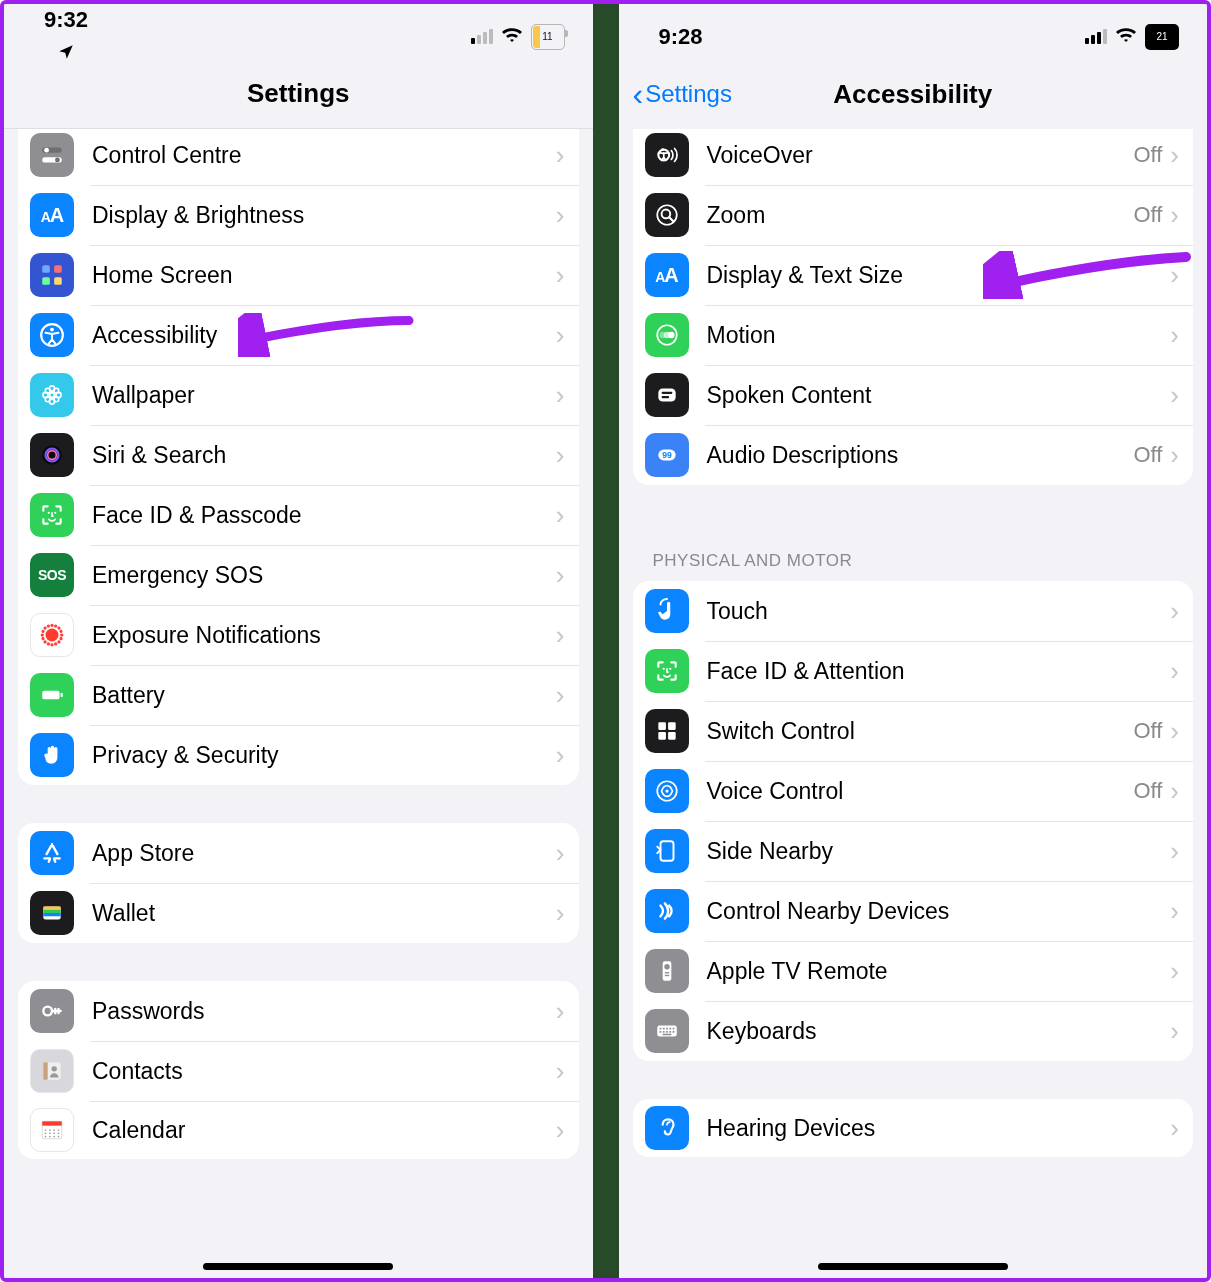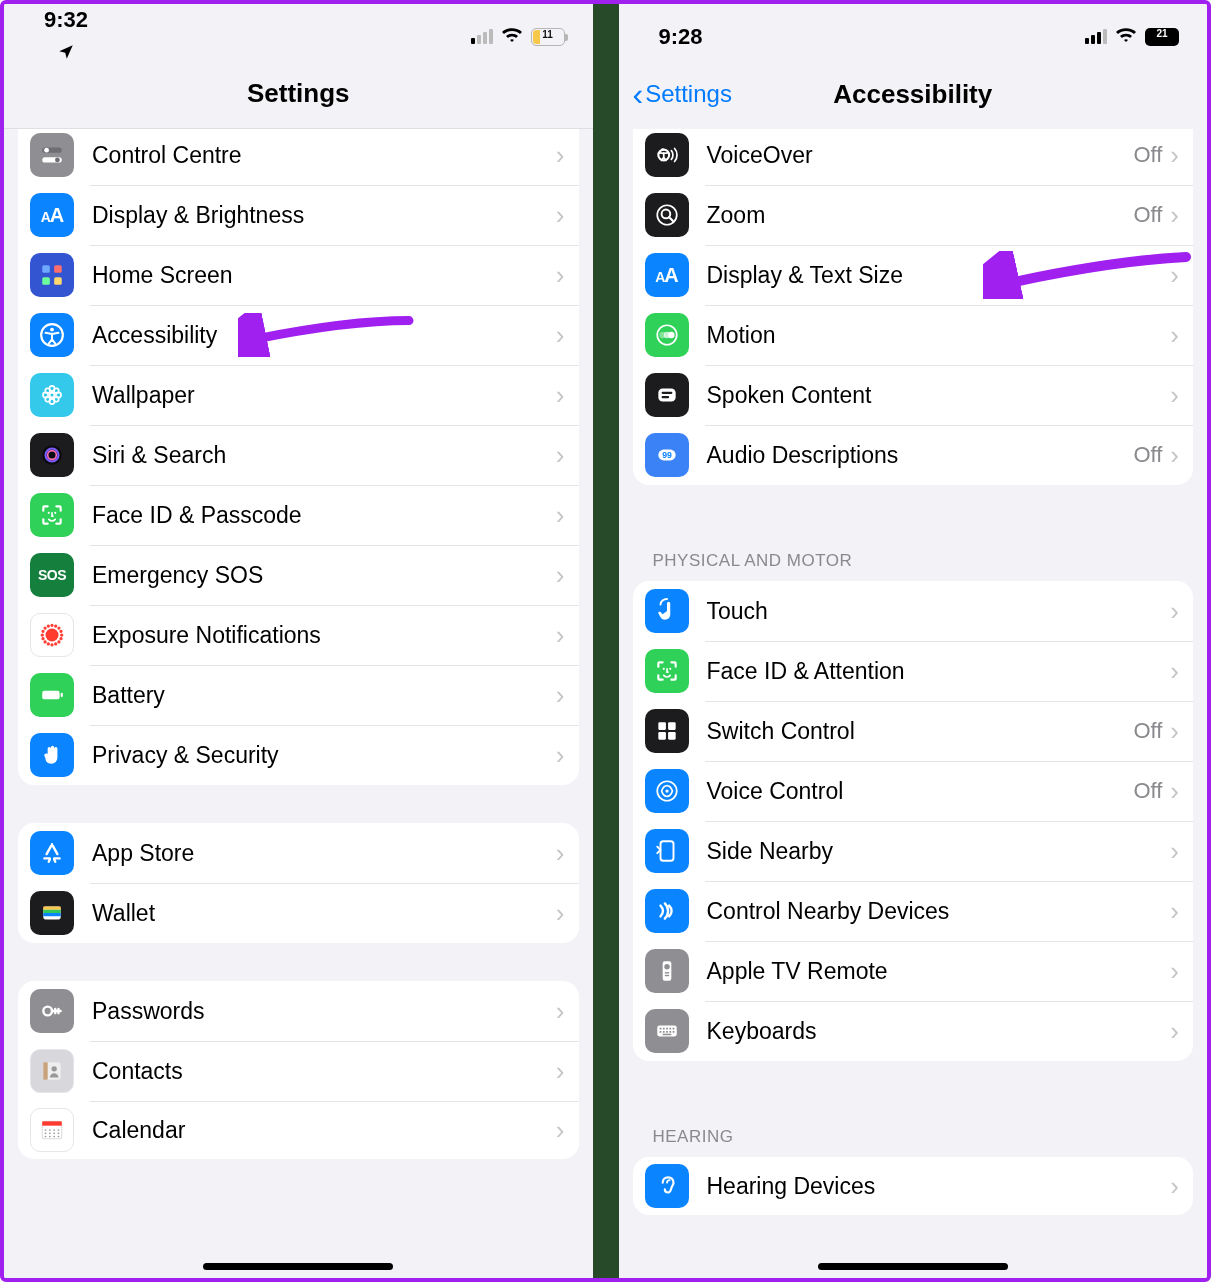--- a/index.html
+++ b/index.html
@@ -41,22 +41,22 @@
     font-size: 22px;
     font-weight: 600;
   }
   .status-left { display:flex; align-items:center; gap:6px;flex-direction:column; }
   .status-icons { display:flex; align-items:center; gap:8px; }
   .signal { display:flex; align-items:flex-end; gap:2px; }
   .signal span { width:4px; background:#bbb; border-radius:1px;}
   .signal span.on { background:#000; }
   .signal .b1{height:6px}.signal .b2{height:9px}.signal .b3{height:12px}.signal .b4{height:15px}
   .batt {
-    width:34px; height:18px; border-radius:5px; position:relative;
-    display:flex; font-size:10px; font-weight:700;
+    width:34px; height:26px; border-radius:5px; position:relative;
+    display:flex; align-items:center; font-size:10px; font-weight:400;
   }
   .batt.low { border:1.5px solid #b6b6b6; }
   .batt.low .fill{position:absolute;left:1px;top:1px;bottom:1px;width:24%;background:#f7c84b;border-radius:3px 0 0 3px;}
   .batt.low .txt{position:relative;width:100%;text-align:center;color:#111;font-size:10px}
   .batt.low::after{content:"";position:absolute;right:-4px;top:5px;width:3px;height:7px;background:#b6b6b6;border-radius:0 2px 2px 0;}
   .batt.dark { background:#000; color:#fff; justify-content:center;}
   .nav-arrow { font-size:24px; }
   
   .navbar {
     height: 70px;
@@ -619,21 +619,20 @@
                   <rect x="8" y="14.5" width="8" height="1.4"></rect>
                 </g>
               </svg>
             </div>
     <span class="row-label">Keyboards</span>
 
     <span class="chevron">›</span>
 
   </div>
         </div>
-        <div class="section-hdr">Hearing</div>
         <div class="group ">
   <div class="row" style="position:relative;overflow:hidden;height:48px">
     <div class="icon-box" style="background:#0a84ff;">
               <svg viewBox="0 0 24 24">
                 <path d="M8 9c0-3 2-5 5-5s5 2 5 5c0 2-1.5 3-2 5-.5 2-1 4-3 4s-3-1.5-3-3" fill="none" stroke="#fff" stroke-width="2" stroke-linecap="round"></path>
                 <path d="M12 9c0-1.5 1-2.5 2.5-2.5" stroke="#fff" stroke-width="1.6" fill="none" stroke-linecap="round"></path>
               </svg>
             </div>
     <span class="row-label">Hearing Devices</span>
 

